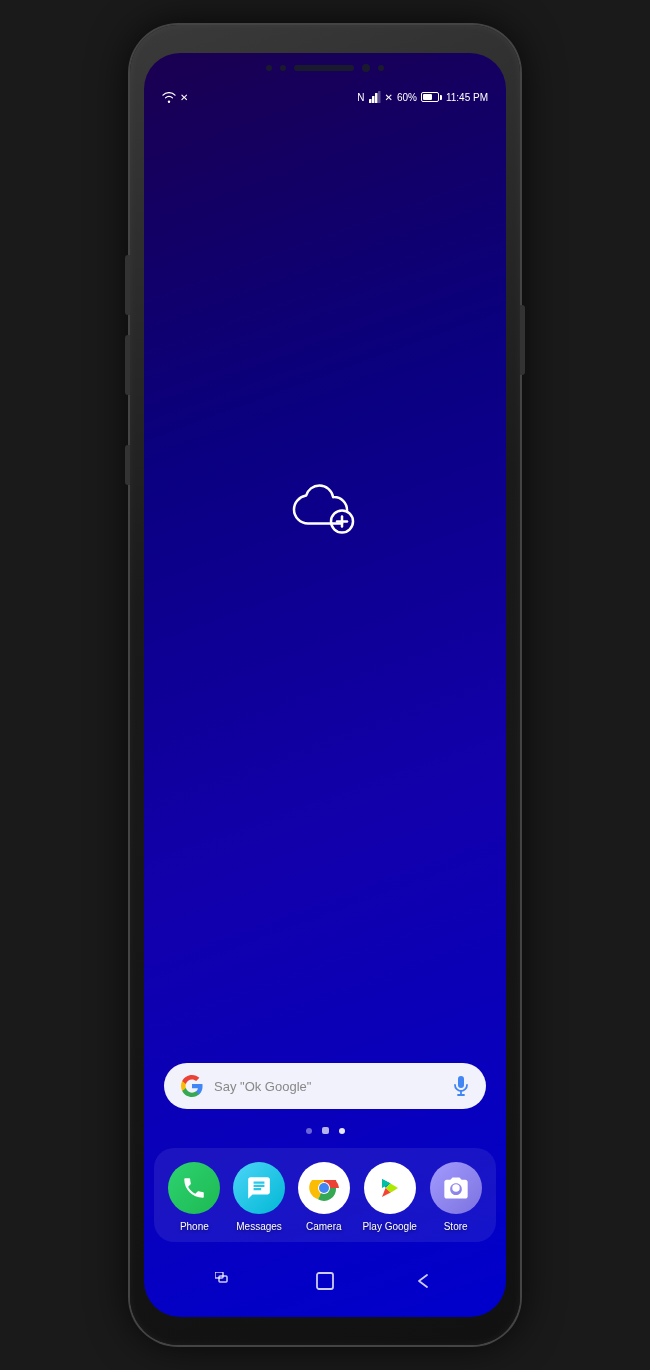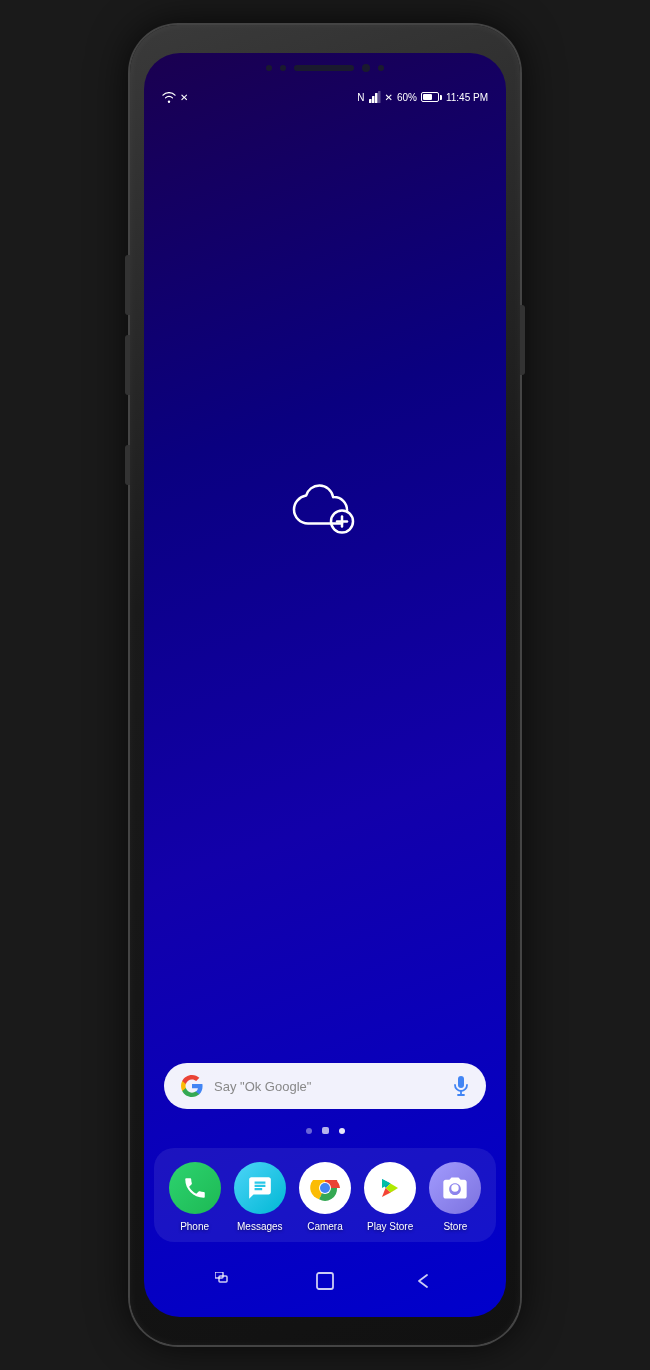--- a/index.html
+++ b/index.html
@@ -441,21 +441,21 @@
               <path d="M10 9 L26 18 L10 27 L10 9Z" fill="url(#playgrad)"></path>
 
               <path d="M10 9 L18.5 13.5 L13.5 18 L10 9Z" fill="#0288D1"></path>
               <path d="M10 9 L18.5 13.5 L10 18 L10 9Z" fill="#00BFA5"></path>
               <path d="M18.5 13.5 L26 18 L18.5 22.5 L13.5 18 Z" fill="#AEEA00"></path>
               <path d="M10 27 L13.5 18 L18.5 22.5 L10 27Z" fill="#F44336"></path>
               <path d="M18.5 22.5 L26 18 L10 27Z" fill="#FF6D00"></path>
 
             </svg>
           </div>
-          <span class="app-label">Play Store</span>
+          <span class="app-label">Play Google</span>
         </div>
 
         <div class="app-item">
           <div class="app-icon icon-camera">
             <svg width="28" height="28" viewBox="0 0 24 24" fill="white">
               <path d="M12 15.2a3.2 3.2 0 1 0 0-6.4 3.2 3.2 0 0 0 0 6.4z"></path>
               <path d="M9 3L7.17 5H4c-1.1 0-2 .9-2 2v12c0 1.1.9 2 2 2h16c1.1 0 2-.9 2-2V7c0-1.1-.9-2-2-2h-3.17L15 3H9zm3 15c-2.76 0-5-2.24-5-5s2.24-5 5-5 5 2.24 5 5-2.24 5-5 5z"></path>
             </svg>
           </div>
           <span class="app-label">Store</span>

